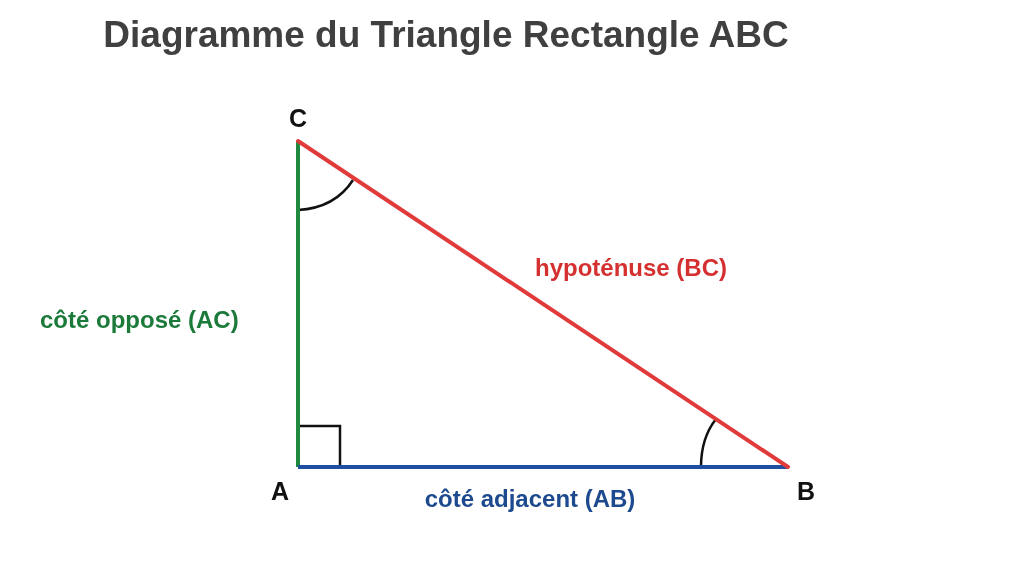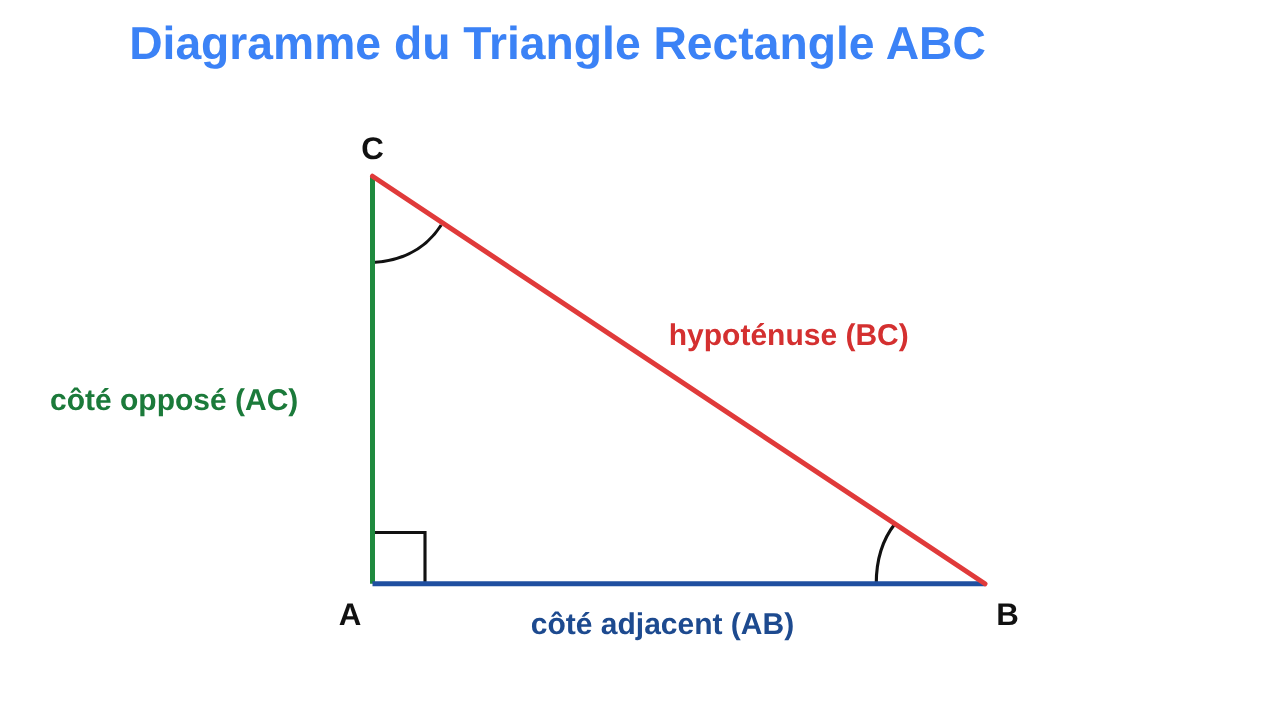--- a/index.html
+++ b/index.html
@@ -1,19 +1,19 @@
 <!DOCTYPE html>
 <html><head>
   <meta charset="utf-8">
   <style>
     html, body { margin: 0; padding: 0; background: #ffffff; }
     body { width: 1024px; height: 572px; position: relative; overflow: hidden;
            font-family: "Liberation Sans", "DejaVu Sans", sans-serif; }
     .title { position: absolute; left: 0; top: 14px; width: 892px; text-align: center;
-             font-size: 37px; font-weight: bold; color: #3b82f6; letter-spacing: 0px; }
+             font-size: 37px; font-weight: bold; color: #404040; letter-spacing: 0px; }
     svg { position: absolute; left: 0; top: 0; }
     .vlabel { font-family: "Liberation Sans", "DejaVu Sans", sans-serif; font-weight: bold; font-size: 25px; fill: #111111; }
     .slabel { font-family: "Liberation Sans", "DejaVu Sans", sans-serif; font-weight: bold; font-size: 24px; }
   </style>
 </head>
 <body>
 
 <div class="title">Diagramme du Triangle Rectangle ABC</div>
 
 <svg width="1024" height="572" viewBox="0 0 1024 572">

